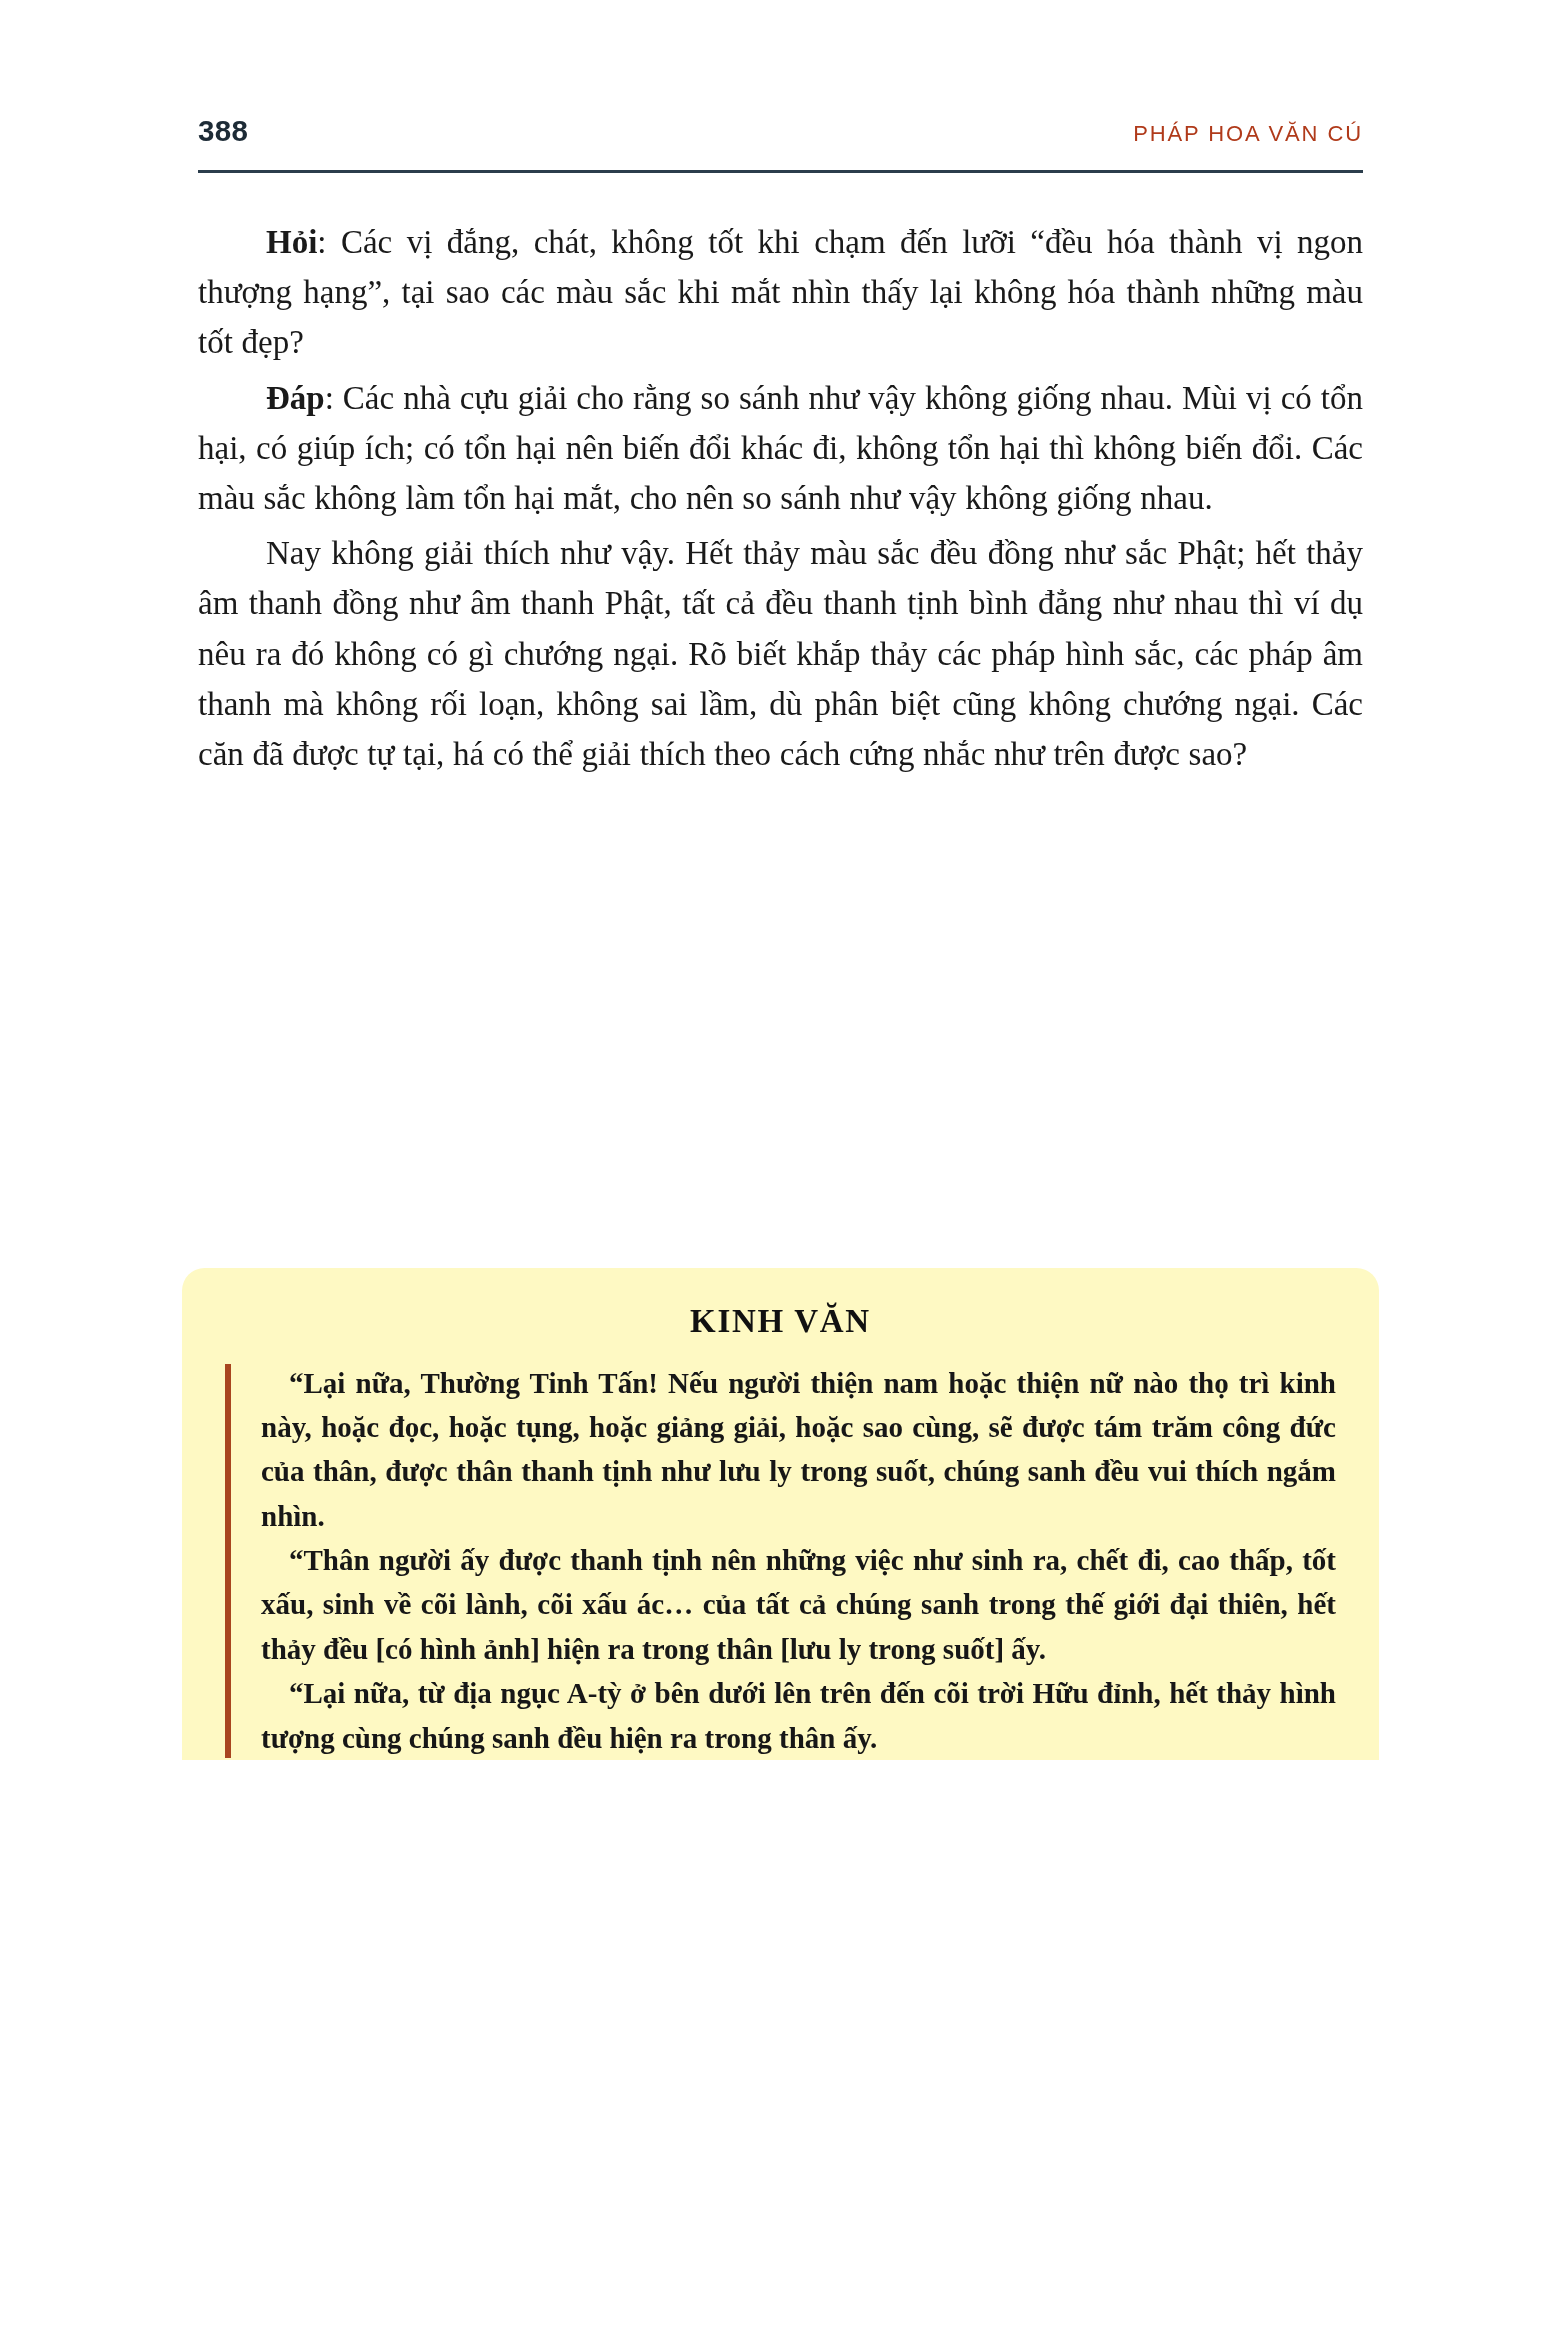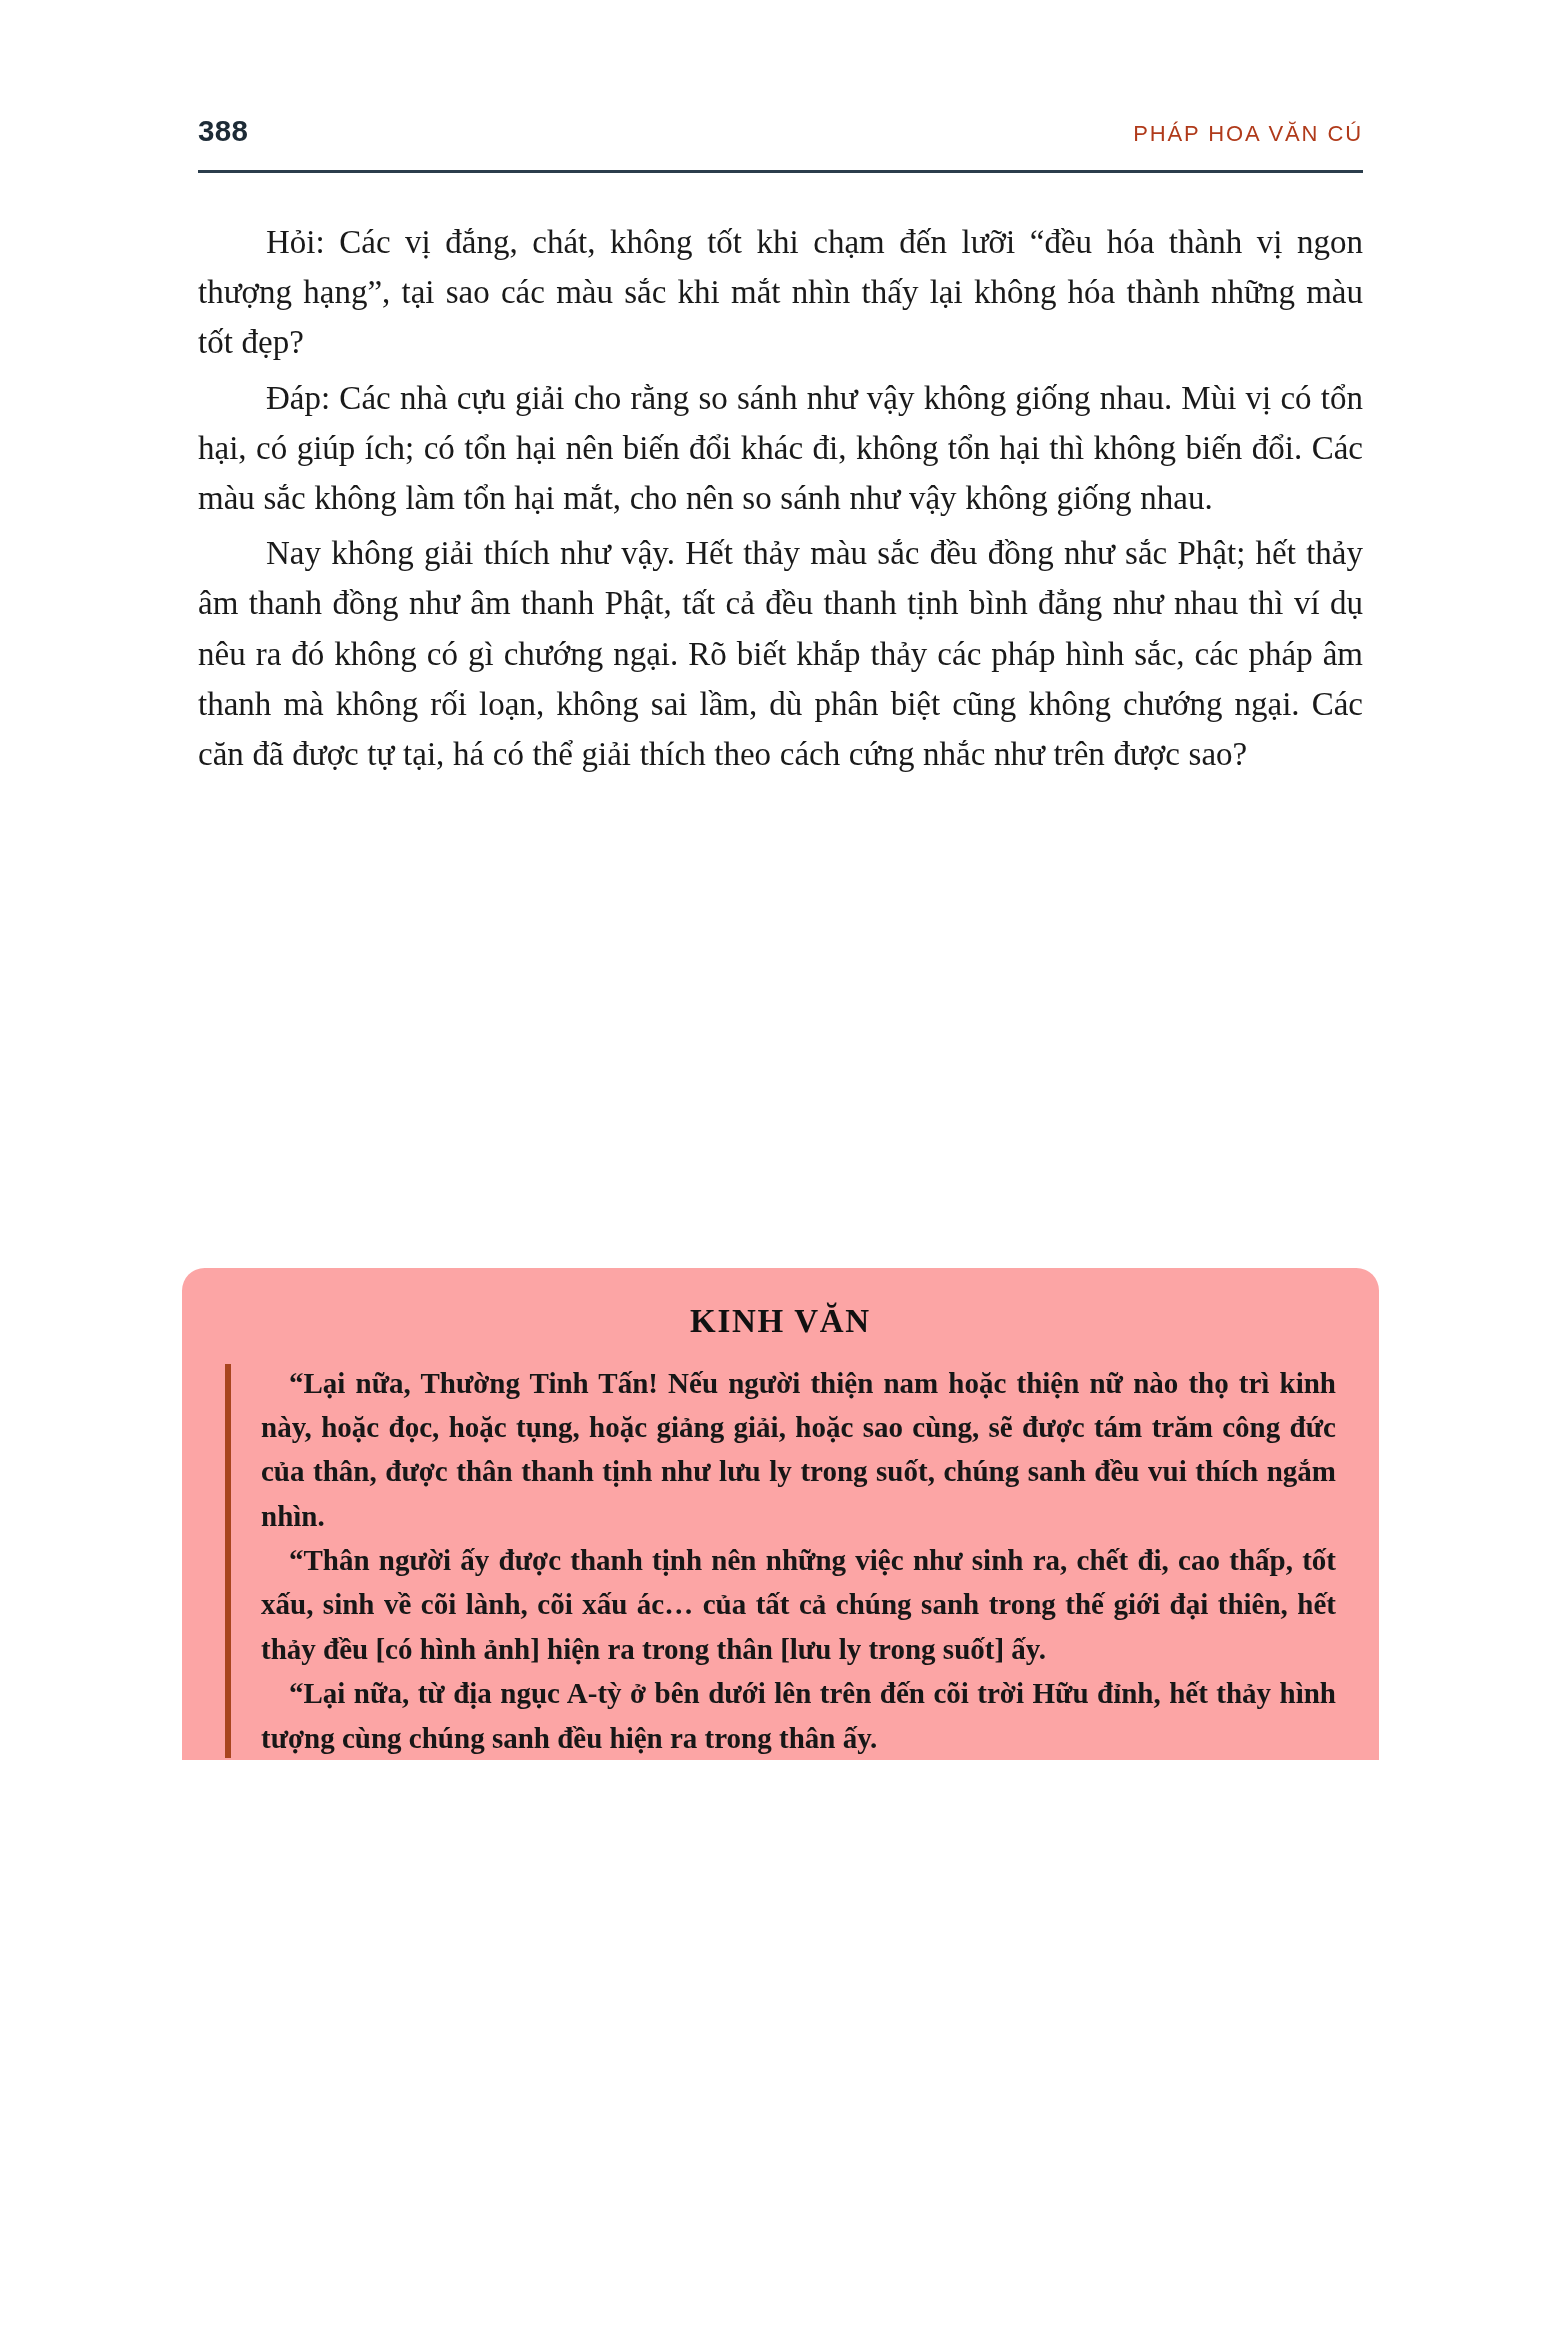--- a/index.html
+++ b/index.html
@@ -69,30 +69,30 @@
   p.para {
     margin: 0 0 5.2px 0;
     font-size: 33px;
     line-height: 1.52;
     text-align: justify;
     text-indent: 68px;
     hyphens: none;
     word-spacing: 0.4px;
   }
   p.para .lead {
-    font-weight: normal;
+    font-weight: bold;
   }
 
   
   .sutra-box {
     position: absolute;
     left: 182px;
     right: 182px;
     top: 1268px;
-    background: #fca5a5;
+    background: #fef9c3;
     border-radius: 22.6px;
     padding: 26px 43px 40px 43px;
     box-sizing: border-box;
   }
   .sutra-title {
     text-align: center;
     font-family: "Liberation Serif", serif;
     font-weight: bold;
     font-size: 33px;
     letter-spacing: 1.7px;

